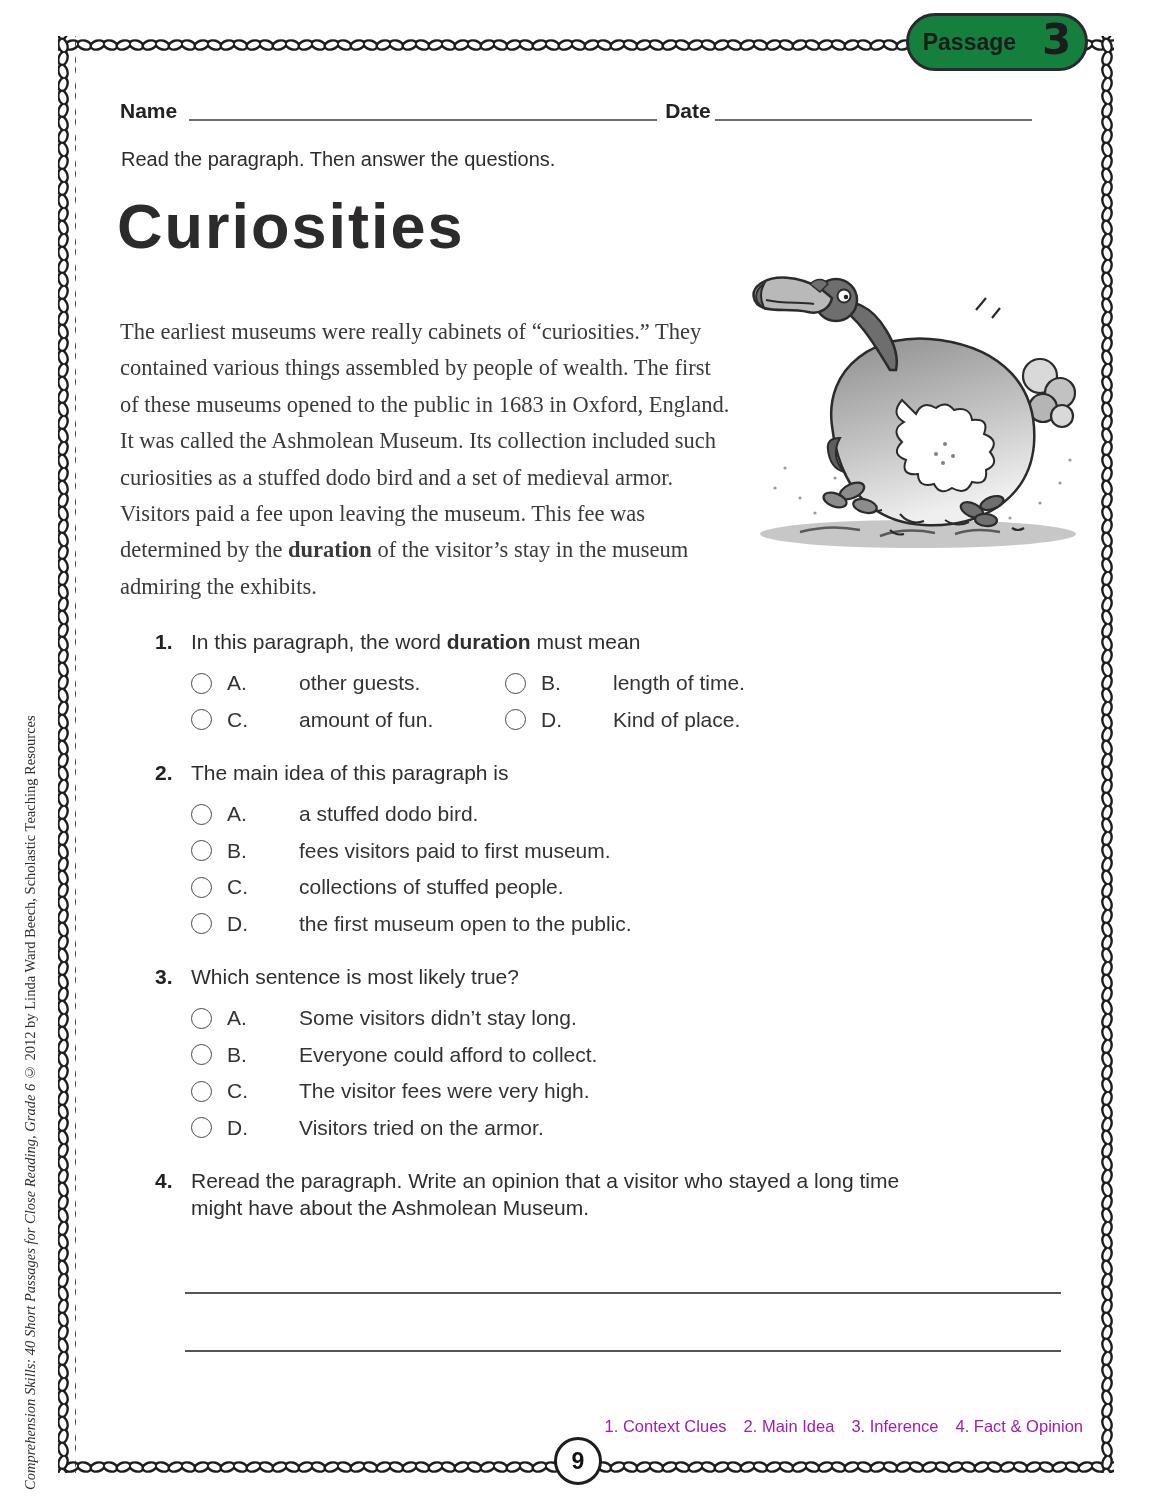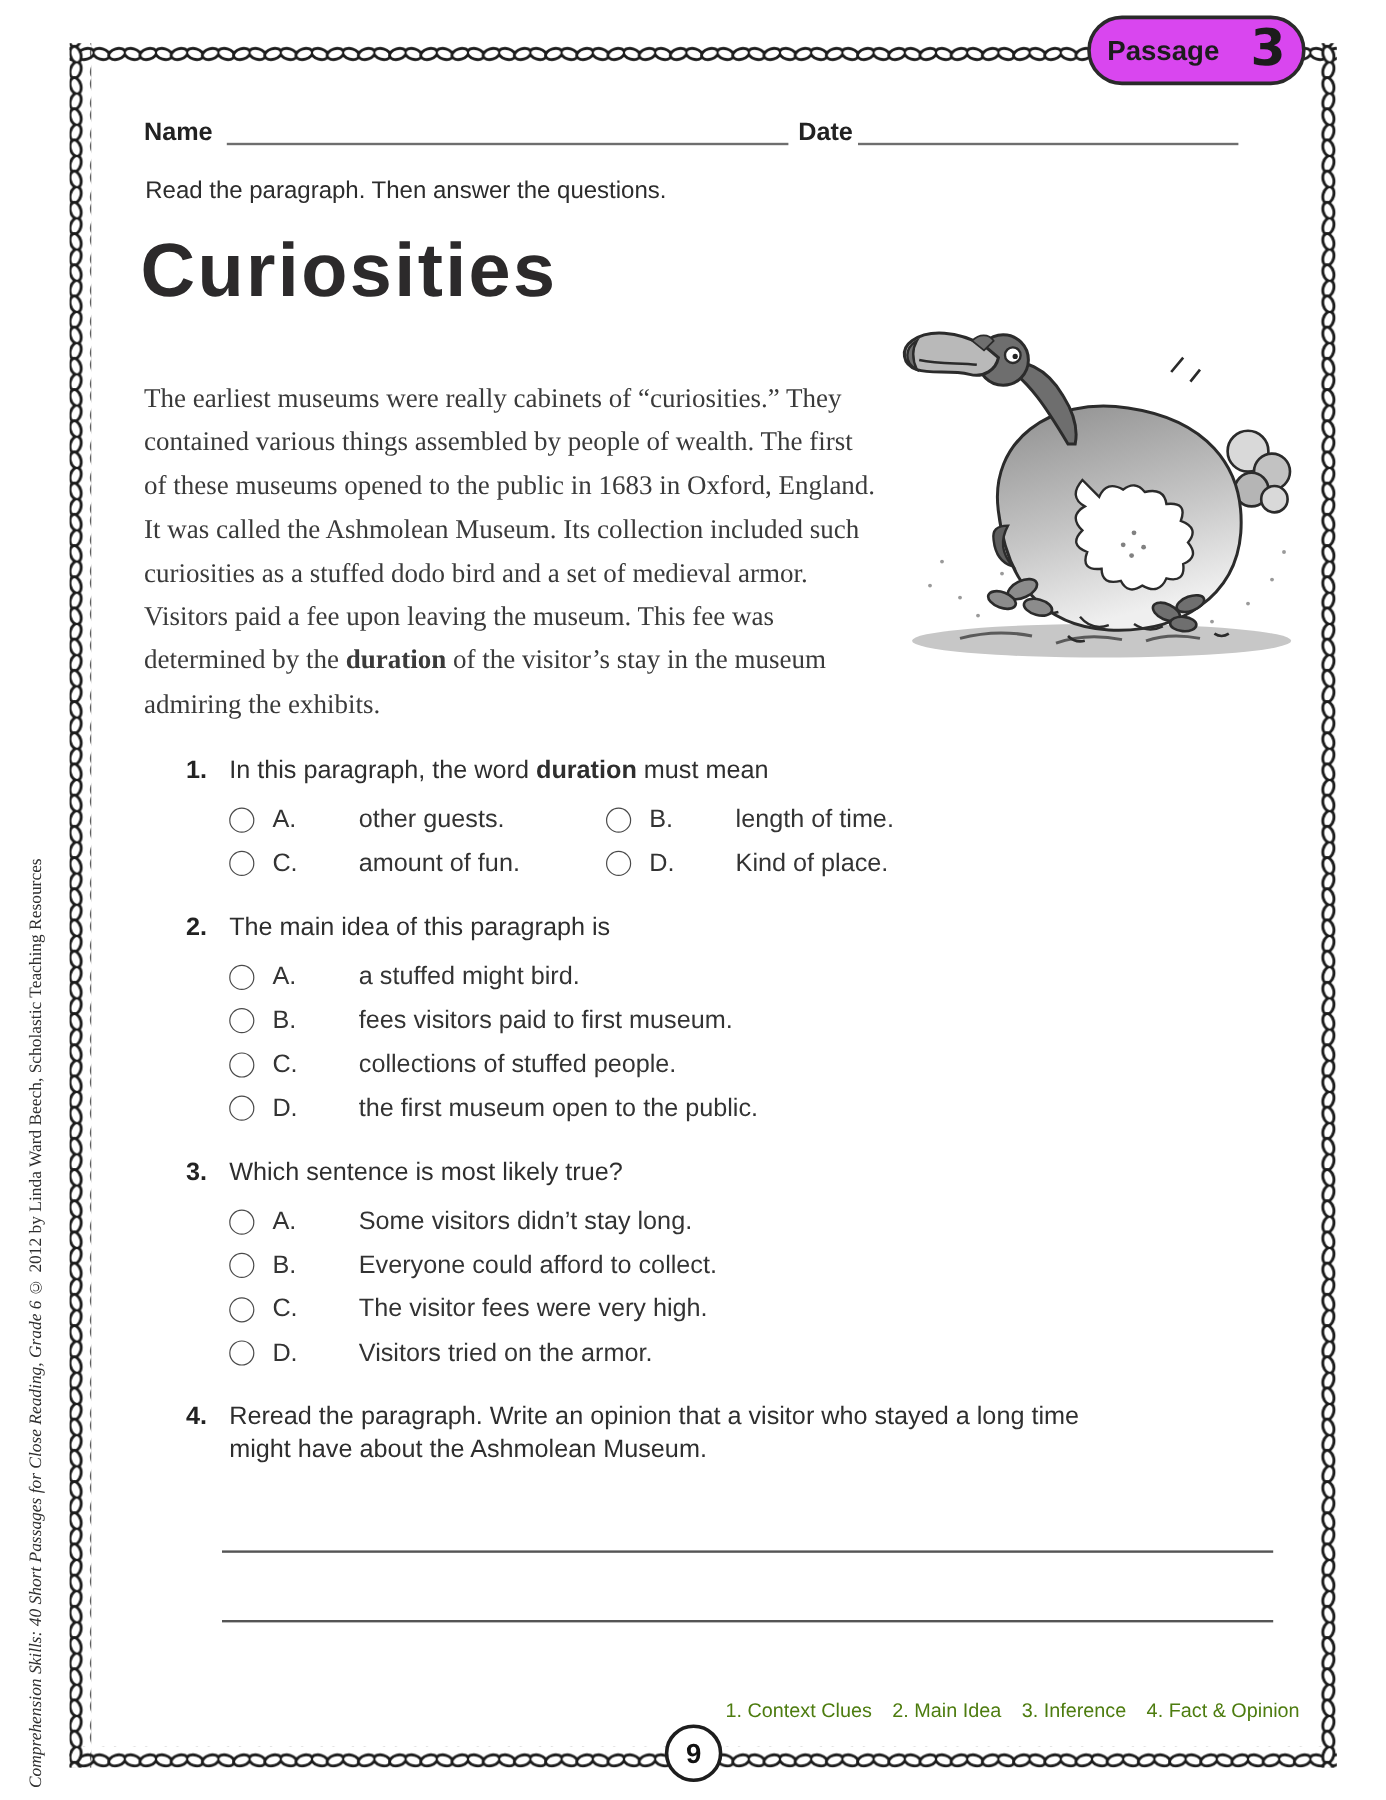--- a/index.html
+++ b/index.html
@@ -6,21 +6,21 @@
   html,body { background:#ffffff; }
   .page {
     position:relative; width:1155px; height:1500px; background:#ffffff;
     font-family:"Liberation Sans", sans-serif; overflow:hidden;
   }
   .chain { position:absolute; left:0; top:0; z-index:1; }
 
   
   .badge {
     position:absolute; left:906px; top:13px; width:182px; height:58px;
-    background:#d946ef; border:3px solid #2a2a2a; border-radius:29px;
+    background:#15803d; border:3px solid #2a2a2a; border-radius:29px;
     display:flex; align-items:center; justify-content:center; gap:26px; z-index:3;
   }
   .badge-label { font-size:23px; font-weight:bold; color:#1c1c1c; }
   .badge-num { font-size:42px; font-weight:800; color:#1c1c1c; line-height:1; margin-top:-5px; font-family:"DejaVu Sans",sans-serif; }
 
   
   .namedate { position:absolute; left:120px; top:98px; width:912px; display:flex; align-items:center; z-index:2; }
   .nd-label { font-size:21px; font-weight:bold; color:#222; line-height:1.2; }
   .nd-line  { border-bottom:2px solid #6e6e6e; height:22px; }
   .name-line { flex:0 0 468px; margin:0 8px 1px 12px; }
@@ -54,21 +54,21 @@
   .letter { width:38px; flex:none; font-size:21px; color:#333; }
   .otext { font-size:21px; color:#333;margin-left:34px; }
   .q4-line2 { margin-left:36px; margin-top:3px; font-size:21px; }
   .ans-line { border-bottom:2px solid #555; margin-left:30px; height:0; }
   .ans-line.first { margin-top:72px; }
   .ans-line.second { margin-top:56px; }
 
   
   .footer-skills {
     position:absolute; top:1417px; right:72px; display:flex; gap:17px;
-    font-size:16.5px; color:#4d7c0f; z-index:2;
+    font-size:16.5px; color:#a21caf; z-index:2;
   }
   .page-circle {
     position:absolute; left:554px; top:1437px; width:48px; height:48px;
     border:3px solid #1d1d1d; border-radius:50%; background:#fff; z-index:3;
     display:flex; align-items:center; justify-content:center;
     font-size:23px; font-weight:bold; color:#111;
   }
 
   
   .credit {
@@ -237,21 +237,21 @@
 
     <div class="q">
       <div class="qhead">
         <span class="qnum">2.</span>
         <span class="qtext">The main idea of this paragraph is</span>
       </div>
       <div class="opts">
         <div class="opt">
           <span class="radio"></span>
           <span class="letter">A.</span>
-          <span class="otext">a stuffed might bird.</span>
+          <span class="otext">a stuffed dodo bird.</span>
         </div>
         <div class="opt">
           <span class="radio"></span>
           <span class="letter">B.</span>
           <span class="otext">fees visitors paid to first museum.</span>
         </div>
         <div class="opt">
           <span class="radio"></span>
           <span class="letter">C.</span>
           <span class="otext">collections of stuffed people.</span>

